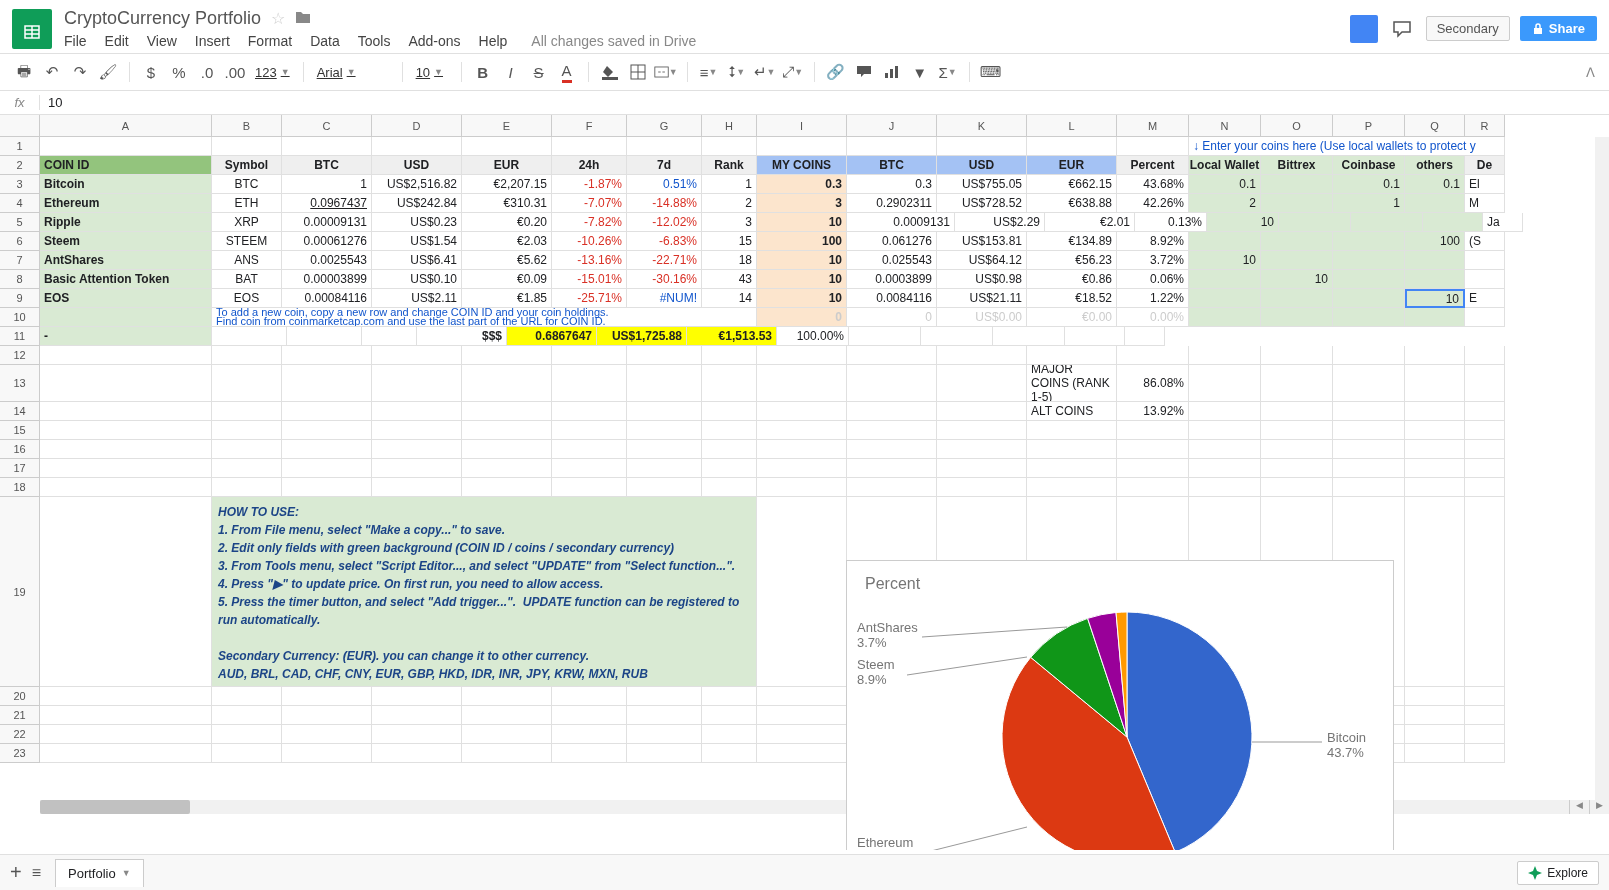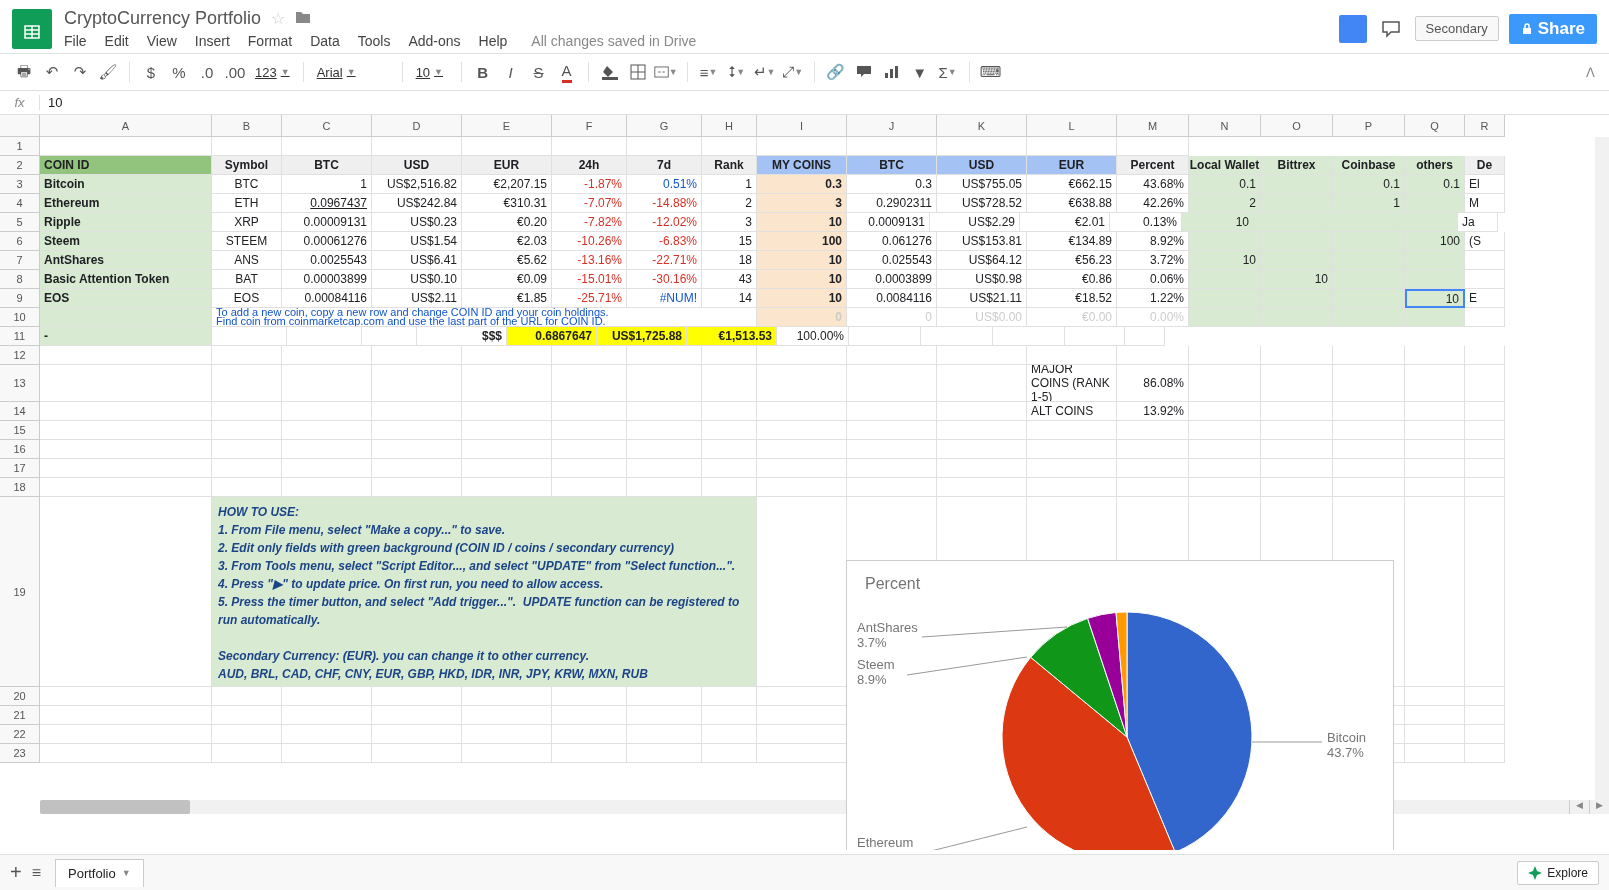--- a/index.html
+++ b/index.html
@@ -11,21 +11,21 @@
 .doc-title { font-size:18px; color:#555; display:flex; align-items:center; gap:10px; }
 .doc-title .star { color:#ccc; font-size:16px; }
 .doc-title .folder { color:#888; }
 .menu-bar { display:flex; gap:18px; margin-top:4px; font-size:14px; color:#444; }
 .menu-bar span { cursor:pointer; }
 .menu-bar .saved { color:#888; margin-left:6px; }
 .header-right { display:flex; align-items:center; gap:10px; }
 .avatar { width:28px; height:28px; background:#4285f4; border-radius:2px; }
 .icon-btn { width:28px; height:28px; display:flex; align-items:center; justify-content:center; color:#555; }
 .comments-btn { border:1px solid #ccc; border-radius:2px; padding:4px 10px; font-size:13px; color:#555; background:#f8f8f8; }
-.share-btn { background:#3b99fc; color:#fff; border-radius:2px; padding:5px 12px; font-size:17px; font-weight:bold; display:flex; align-items:center; gap:5px; }
+.share-btn { background:#3b99fc; color:#fff; border-radius:2px; padding:5px 12px; font-size:13px; font-weight:bold; display:flex; align-items:center; gap:5px; }
 .toolbar { border-top:1px solid #e0e0e0; border-bottom:1px solid #e0e0e0; padding:4px 12px; display:flex; align-items:center; gap:4px; height:38px; position:relative; }
 .toolbar .sep { width:1px; height:20px; background:#e0e0e0; margin:0 5px; }
 .tb-icon { width:24px; height:24px; display:flex; align-items:center; justify-content:center; color:#555; font-size:15px; }
 .tb-select { border:none; background:transparent; font-size:13px; color:#333; padding:2px 4px; display:flex; align-items:center; gap:4px;text-decoration:underline; }
 .chev { font-size:9px; color:#888; }
 .collapse-right { position:absolute; right:14px; color:#888; }
 .formula-bar { display:flex; align-items:center; border-bottom:1px solid #e0e0e0; height:24px; }
 .fx { width:40px; text-align:center; font-style:italic; color:#888; border-right:1px solid #e0e0e0; }
 .formula-input { flex:1; padding:2px 8px; font-size:13px; }
 .grid-wrap { position:relative; overflow:hidden; height:735px; }
@@ -256,20 +256,21 @@
         <div class="cell " style="width: 90px; height: 19px;"></div>
         <div class="cell " style="width: 90px; height: 19px;"></div>
         <div class="cell " style="width: 75px; height: 19px;"></div>
         <div class="cell " style="width: 75px; height: 19px;"></div>
         <div class="cell " style="width: 55px; height: 19px;"></div>
         <div class="cell " style="width: 90px; height: 19px;"></div>
         <div class="cell " style="width: 90px; height: 19px;"></div>
         <div class="cell " style="width: 90px; height: 19px;"></div>
         <div class="cell " style="width: 90px; height: 19px;"></div>
         <div class="cell " style="width: 72px; height: 19px;"></div>
+        <div class="cell blue" style="width: 316px; height: 19px; font-size: 12px;">↓ Enter your coins here (Use local wallets to protect y</div>
       </div>
       <div class="row" style="height: 19px;">
         <div class="cell hdr-green" style="width: 172px; height: 19px;">COIN ID</div>
         <div class="cell hdr-grey" style="width: 70px; height: 19px;">Symbol</div>
         <div class="cell hdr-grey" style="width: 90px; height: 19px;">BTC</div>
         <div class="cell hdr-grey" style="width: 90px; height: 19px;">USD</div>
         <div class="cell hdr-grey bold" style="width: 90px; height: 19px;">EUR</div>
         <div class="cell hdr-grey" style="width: 75px; height: 19px;">24h</div>
         <div class="cell hdr-grey" style="width: 75px; height: 19px;">7d</div>
         <div class="cell hdr-grey" style="width: 55px; height: 19px;">Rank</div>
@@ -327,21 +328,21 @@
       <div class="row" style="height: 19px;">
         <div class="cell row-green" style="width: 172px; height: 19px;">Ripple</div>
         <div class="cell center" style="width: 70px; height: 19px;">XRP</div>
         <div class="cell right" style="width: 90px; height: 19px;">0.00009131</div>
         <div class="cell right" style="width: 90px; height: 19px;">US$0.23</div>
         <div class="cell right" style="width: 90px; height: 19px;">€0.20</div>
         <div class="cell right red" style="width: 75px; height: 19px;">-7.82%</div>
         <div class="cell right red" style="width: 75px; height: 19px;">-12.02%</div>
         <div class="cell right" style="width: 55px; height: 19px;">3</div>
         <div class="cell right cell-orange" style="width: 90px; height: 19px;">10</div>
-        <div class="cell right" style="width: 83px; height: 19px; padding-left: 36px;">0.0009131</div>
+        <div class="cell right" style="width: 108px; height: 19px; padding-left: 36px;">0.0009131</div>
         <div class="cell right" style="width: 90px; height: 19px;">US$2.29</div>
         <div class="cell right" style="width: 90px; height: 19px;">€2.01</div>
         <div class="cell right" style="width: 72px; height: 19px;">0.13%</div>
         <div class="cell right cell-lgreen" style="width: 72px; height: 19px;">10</div>
         <div class="cell right cell-lgreen" style="width: 72px; height: 19px;"></div>
         <div class="cell right cell-lgreen" style="width: 72px; height: 19px;"></div>
         <div class="cell right cell-lgreen" style="width: 60px; height: 19px;"></div>
         <div class="cell " style="width: 40px; height: 19px;">Ja</div>
       </div>
       <div class="row" style="height: 19px;">

